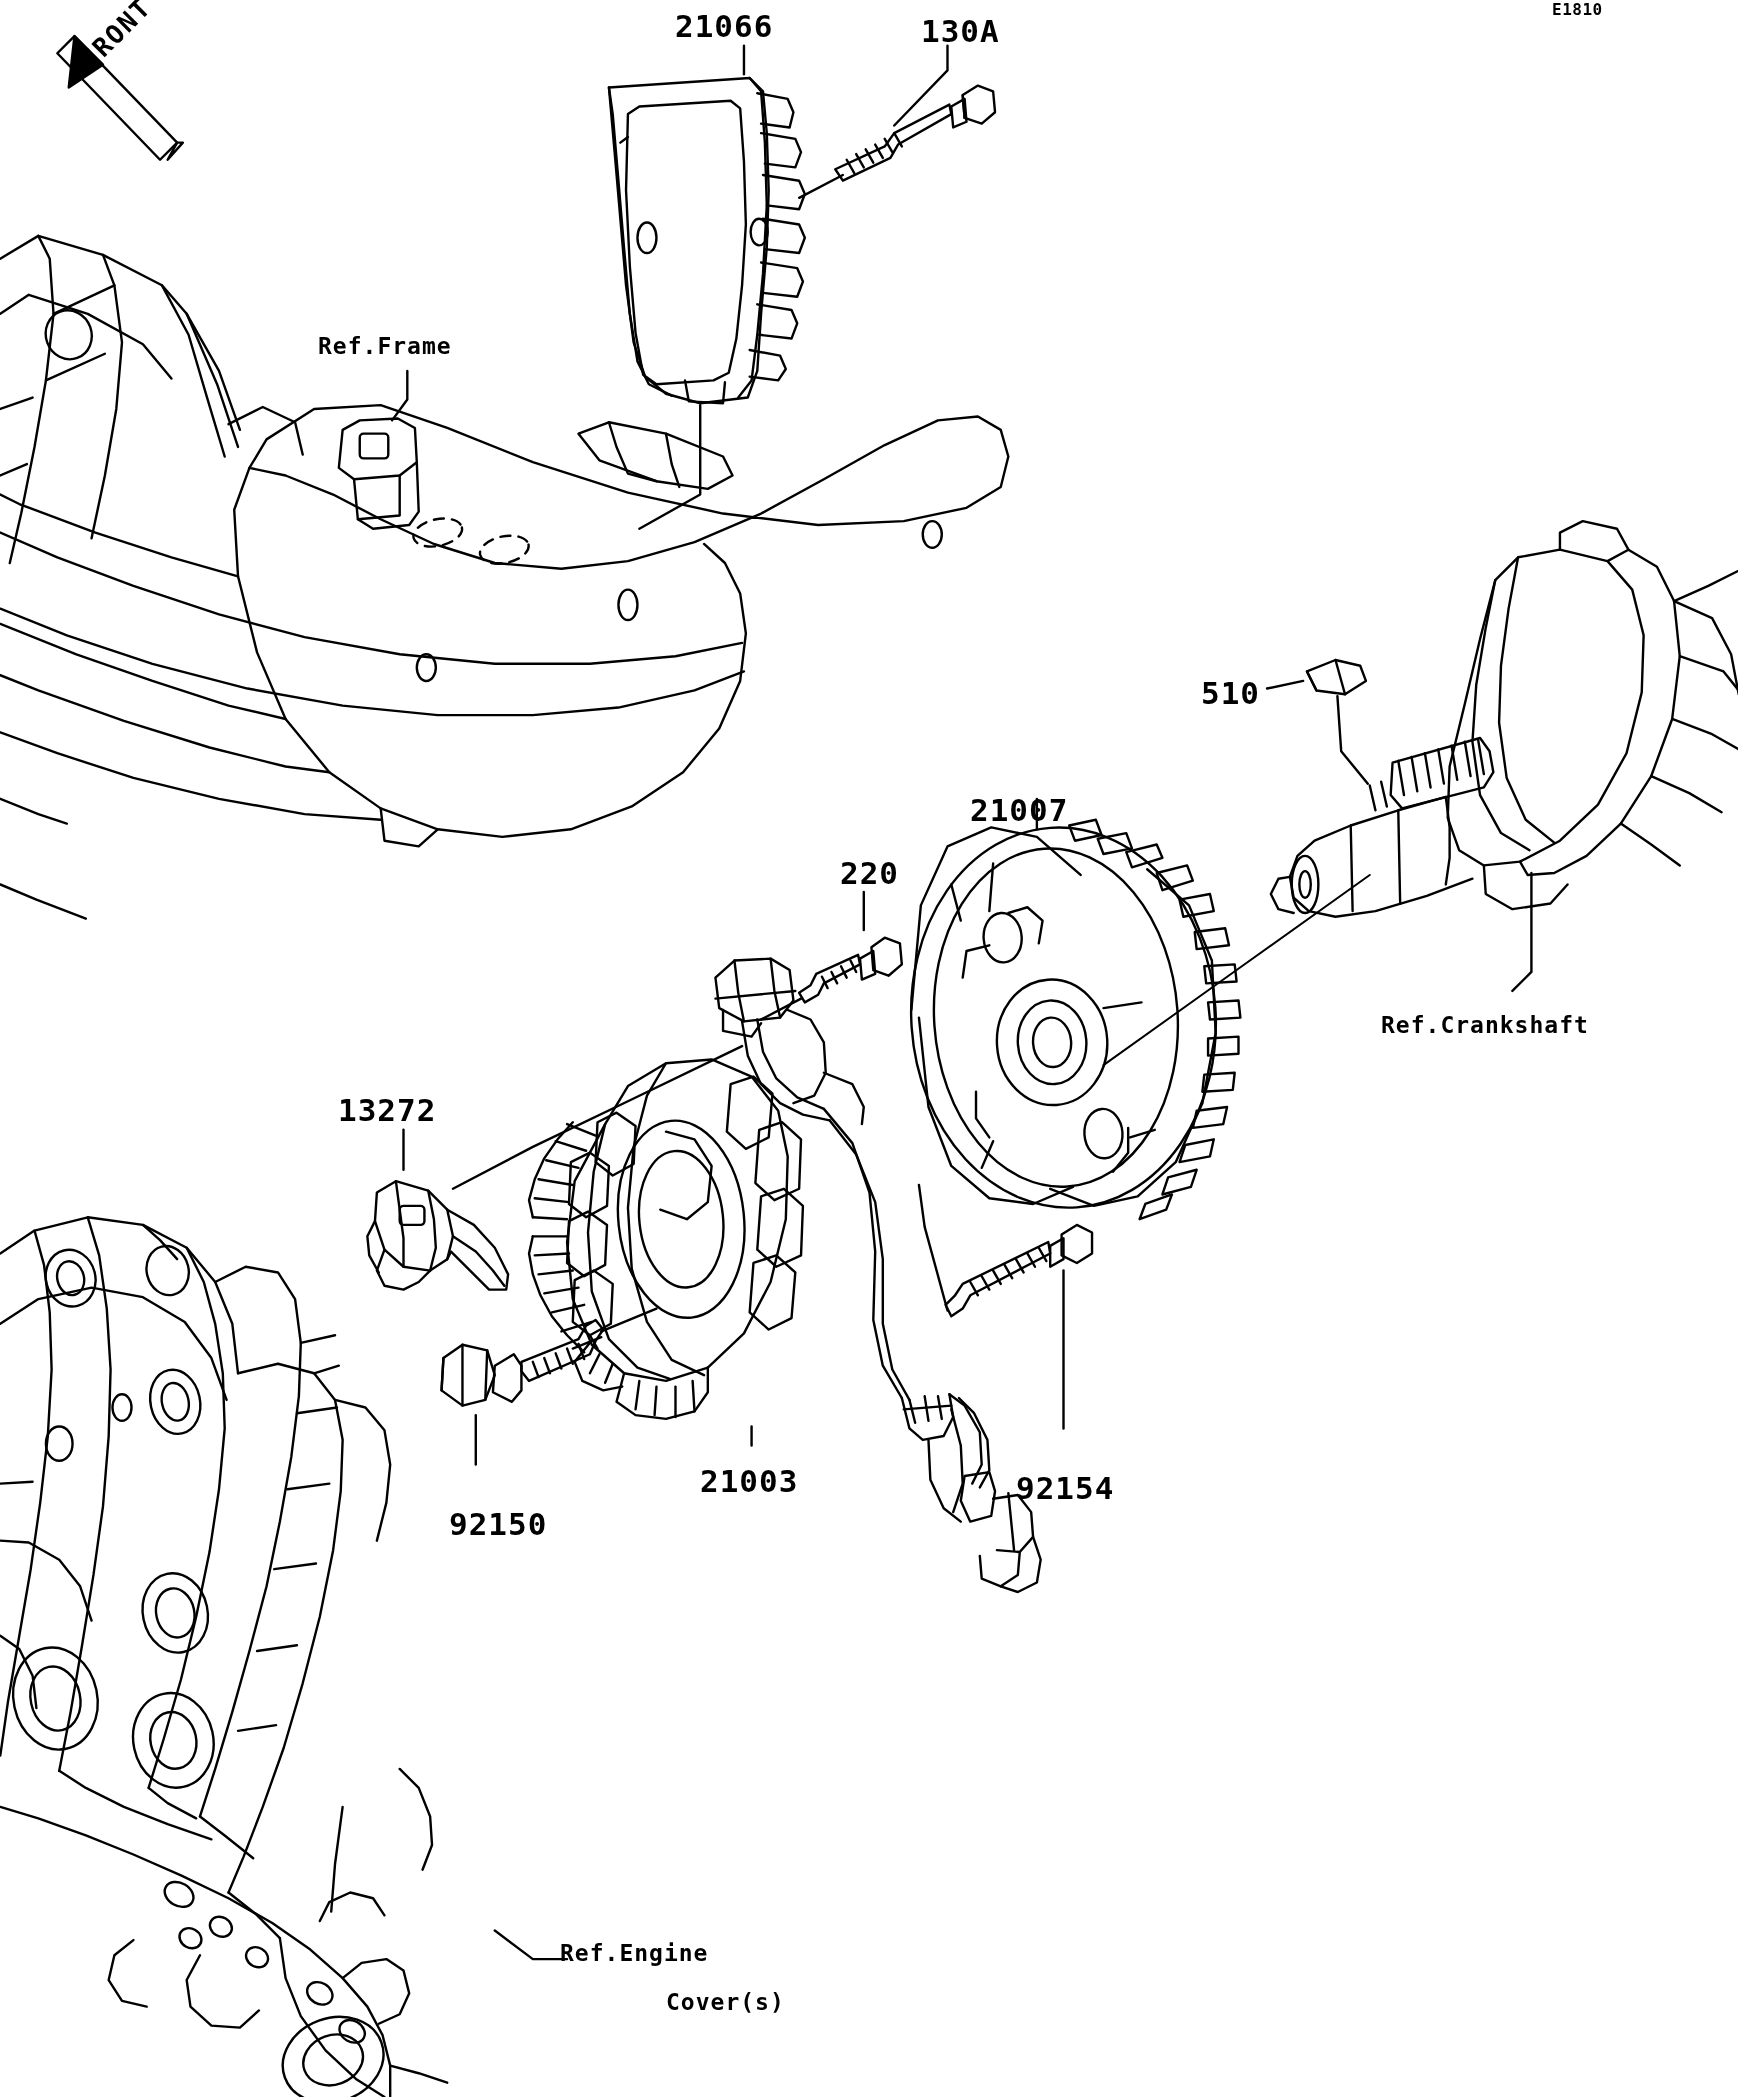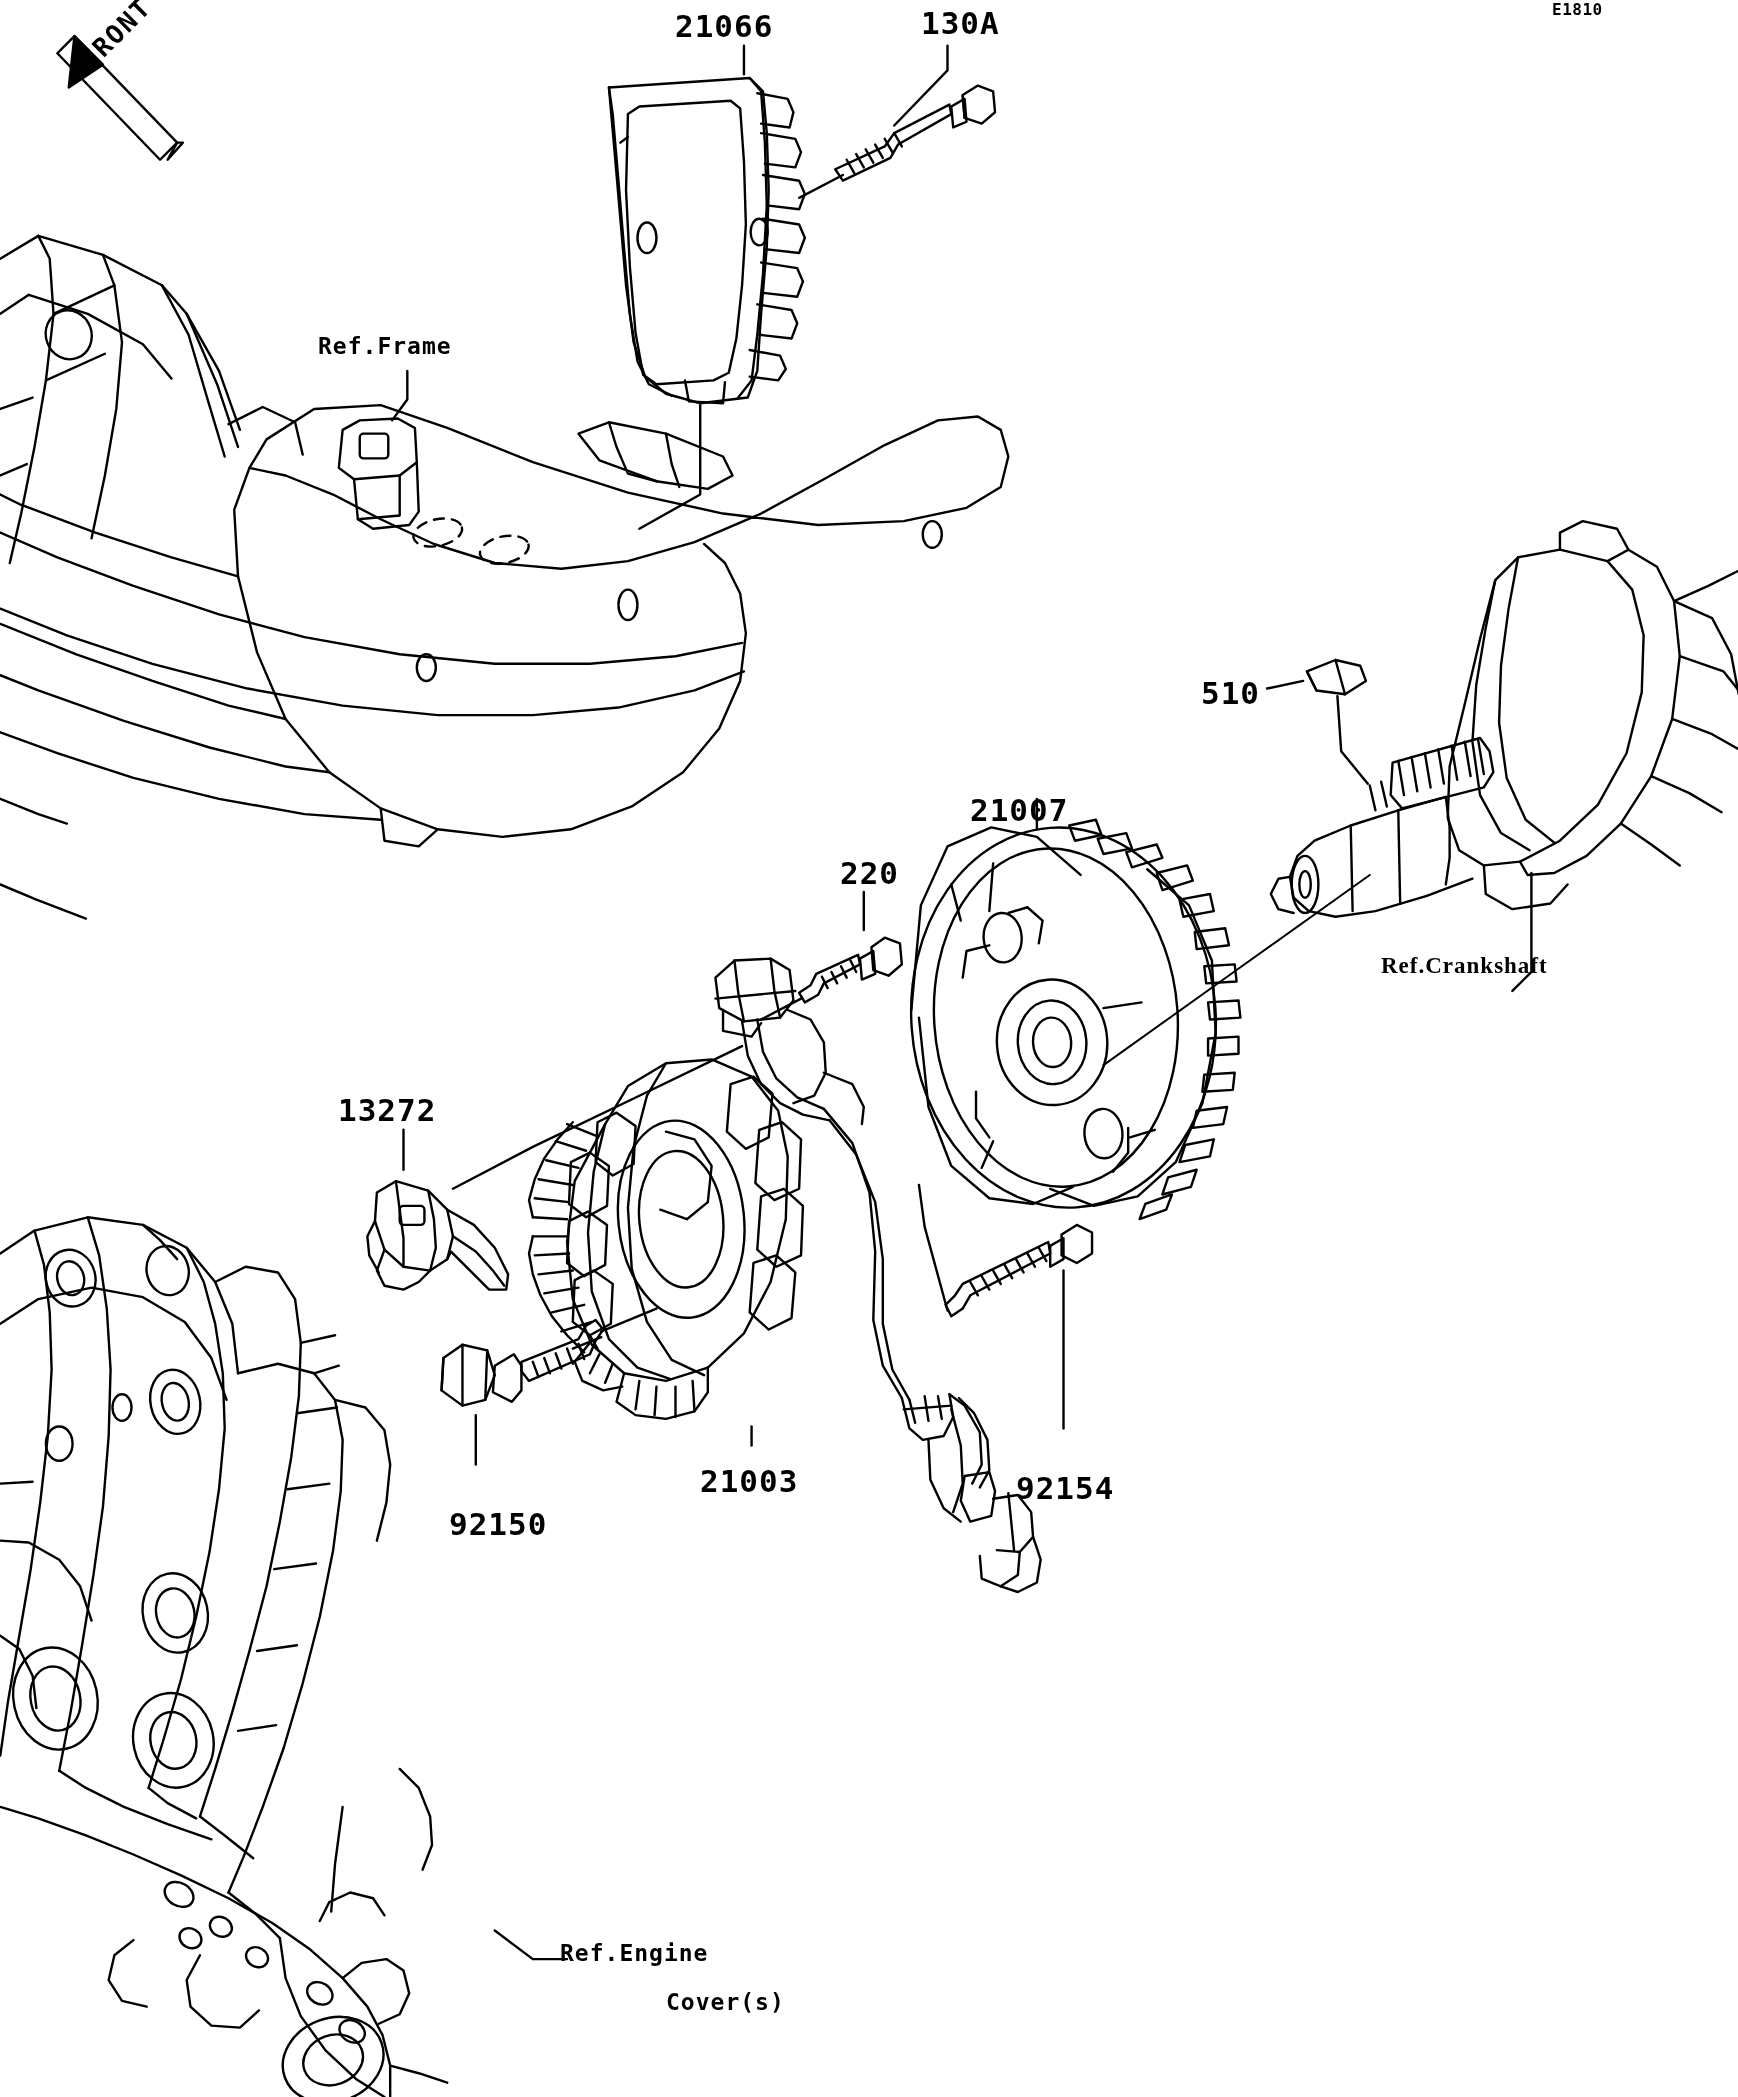--- a/index.html
+++ b/index.html
@@ -430,26 +430,26 @@
 
   </svg>
 
   <div class="lbl corner" style="left:1552px; top:0px;">E1810</div>
 
   <div class="front-badge">
     <div class="txt">FRONT</div>
   </div>
 
   <div class="lbl num" style="left:675px; top:7.6px;">21066</div>
-  <div class="lbl num" style="left:921px; top:5px;text-align:center;">130A</div>
+  <div class="lbl num" style="left:921px; top:13px;text-align:center;">130A</div>
   <div class="lbl ref" style="left:318px; top:333px;">Ref.Frame</div>
   <div class="lbl num" style="left:1201px; top:675px;">510</div>
   <div class="lbl num" style="left:970px; top:792px;">21007</div>
   <div class="lbl num" style="left:840px; top:855px;">220</div>
-  <div class="lbl ref" style="left:1381px; top:953px;font-family:Liberation Serif, serif;">Ref.Crankshaft</div>
+  <div class="lbl ref" style="left:1381px; top:1012px;">Ref.Crankshaft</div>
   <div class="lbl num" style="left:338px; top:1092px;">13272</div>
   <div class="lbl num" style="left:1016px; top:1470px;">92154</div>
   <div class="lbl num" style="left:700px; top:1463px;">21003</div>
   <div class="lbl num" style="left:449px; top:1506px;">92150</div>
   <div class="lbl ref" style="left:560px; top:1940px;">Ref.Engine</div>
   <div class="lbl ref" style="left:666px; top:1989px;">Cover(s)</div>
 
 </div>
 
 

